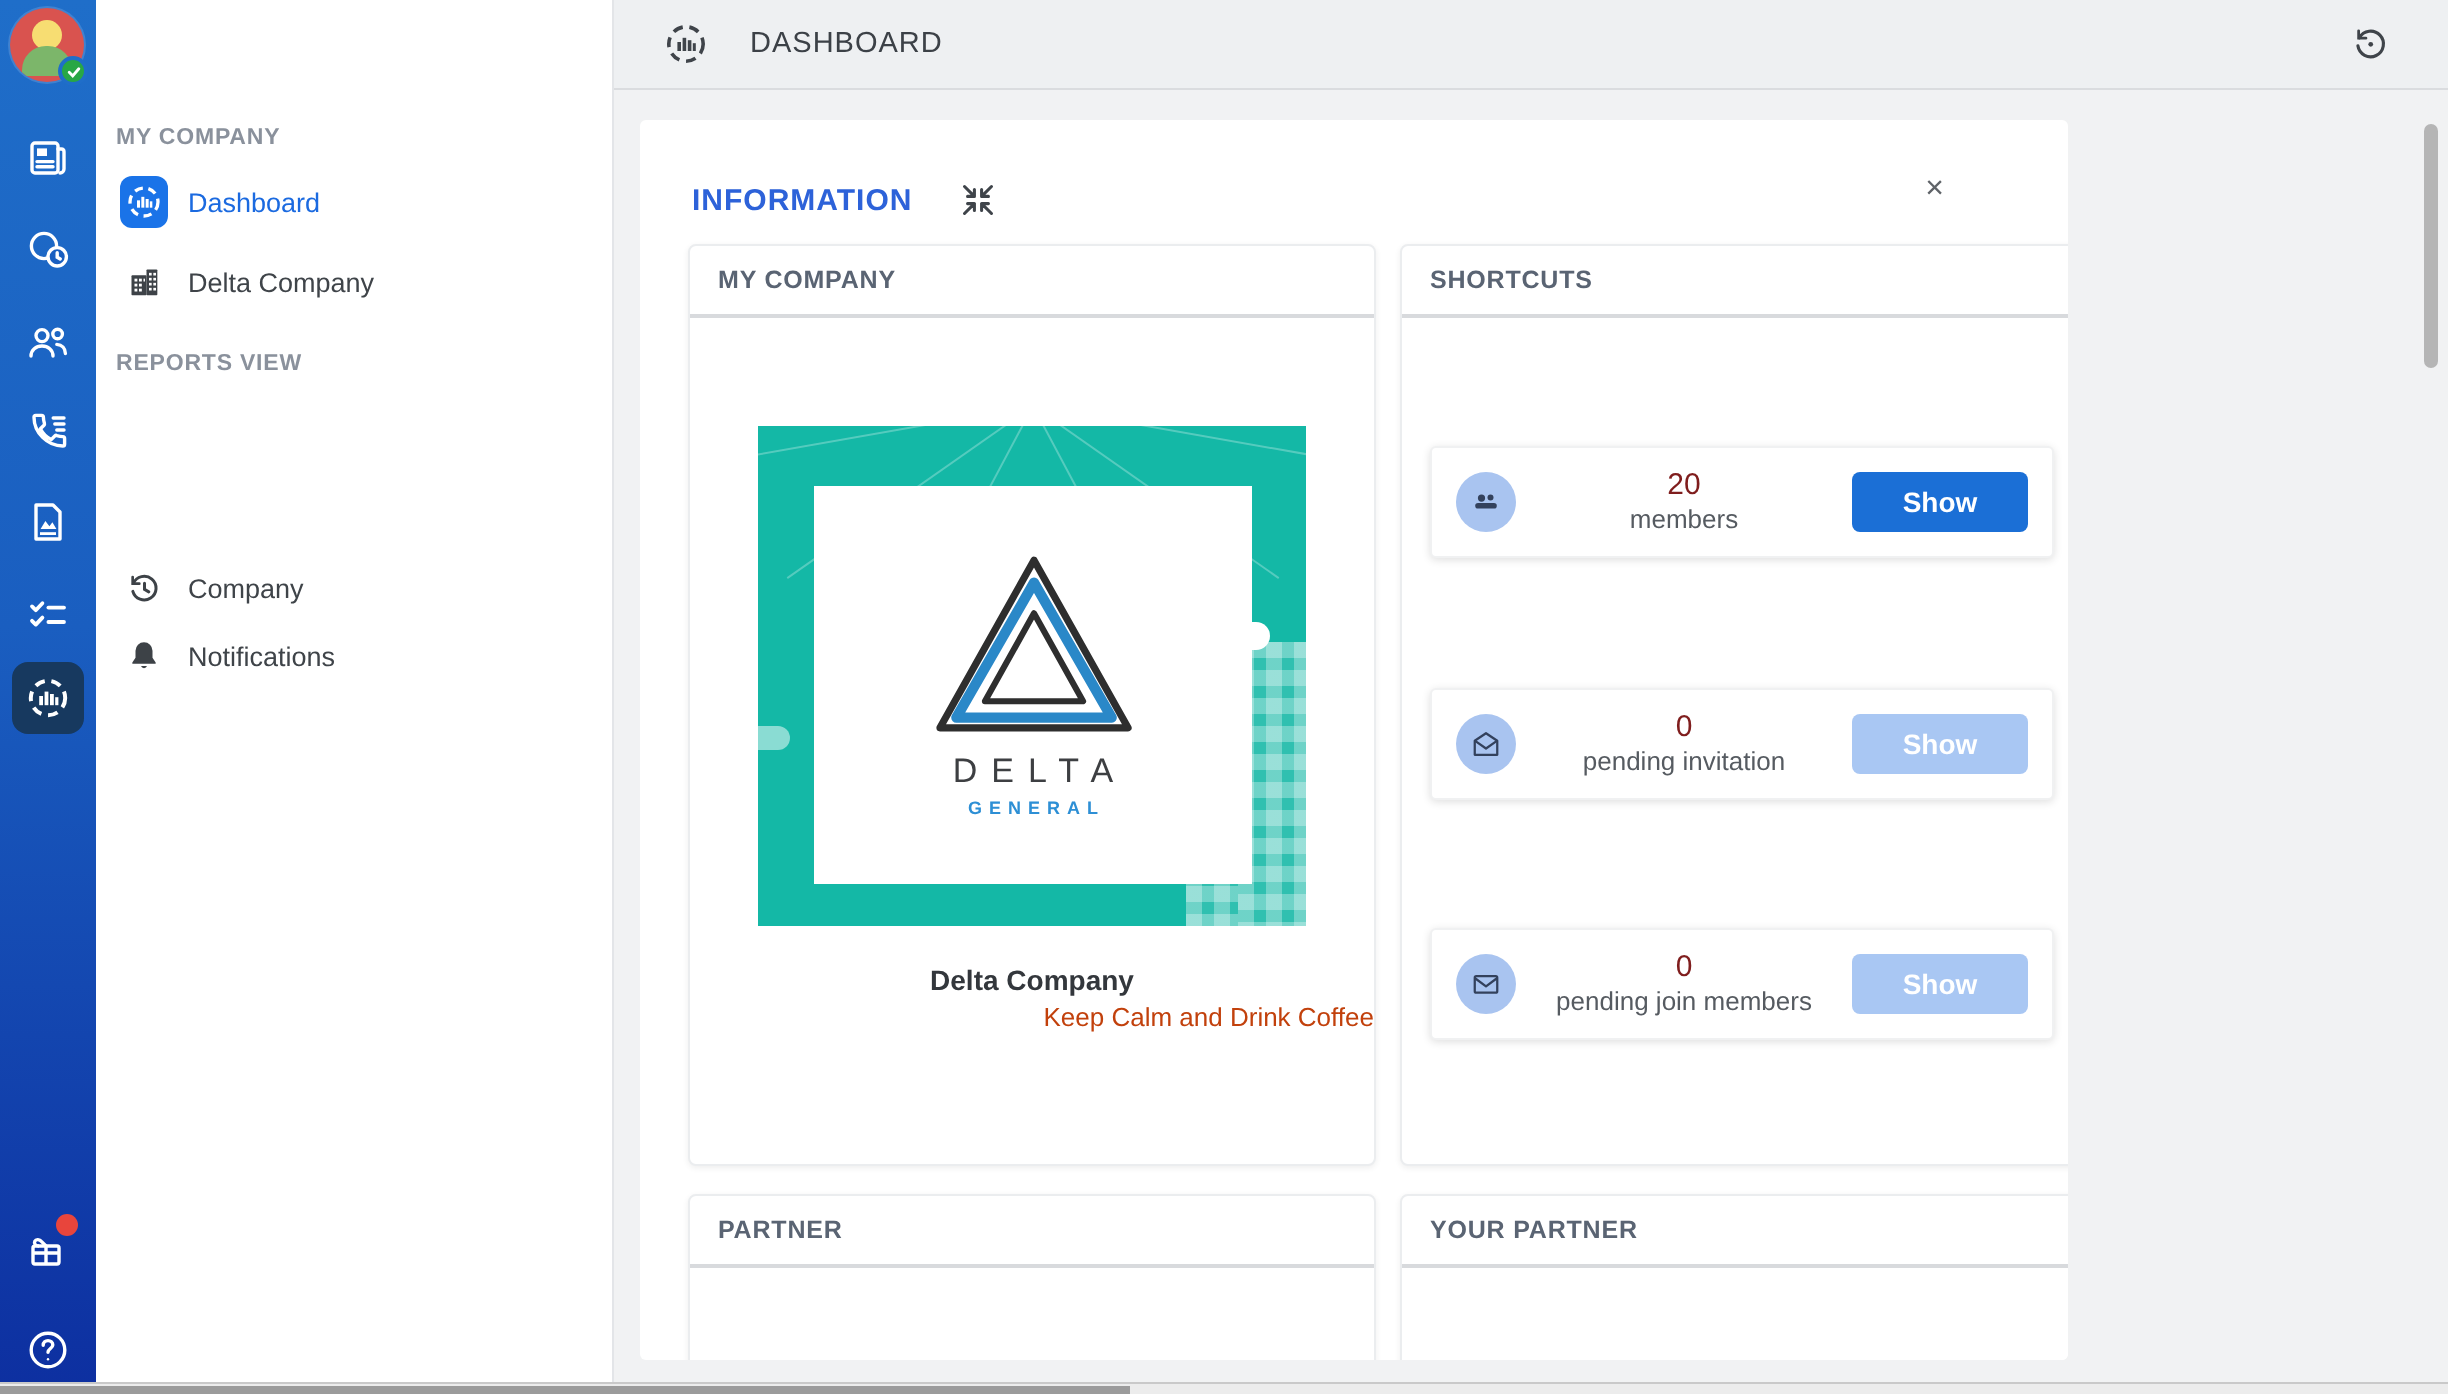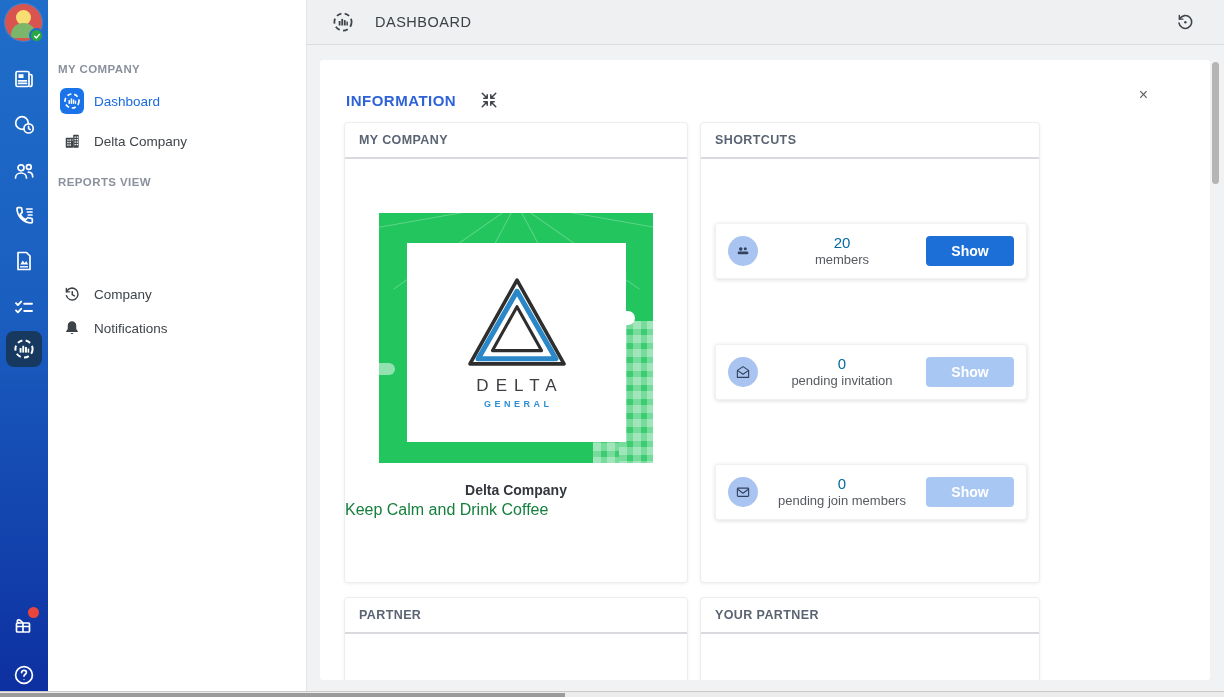--- a/index.html
+++ b/index.html
@@ -40,59 +40,59 @@
 
   
   #topbar { position:absolute; left:307px; top:0; width:917px; height:45px; background:#eef0f2; border-bottom:1px solid #dadcdf;
             display:flex; align-items:center; }
   #topbar .tb-icon { width:24px; height:24px; margin-left:24px; }
   #topbar .tb-title { margin-left:20px; font-size:14.5px; font-weight:500; letter-spacing:.5px; color:#3c4147; }
   #topbar .tb-history { position:absolute; right:28px; top:11px; width:22px; height:22px; cursor:pointer; }
 
   
   #main { position:absolute; left:307px; top:45px; width:917px; height:646px; background:#f1f2f3; }
-  #panel { position:absolute; left:13px; top:15px; width:890px; height:620px; background:#ffffff; border-radius:3px; overflow:hidden; }
+  #panel { position:absolute; left:13px; top:15px; width:714px; height:620px; background:#ffffff; border-radius:3px; overflow:hidden; }
   #panel-title-row { position:absolute; left:26px; top:28px; height:24px; display:flex; align-items:center; }
   #panel-title { font-size:15px; font-weight:600; letter-spacing:.5px; color:#2d62d9; }
   #collapse-btn { margin-left:24px; width:18px; height:18px; cursor:pointer; }
   #panel-close { position:absolute; right:62px; top:26px; font-size:16px; color:#5f6368; cursor:pointer; line-height:18px; }
 
   .card { position:absolute; background:#fff; border:1px solid #ebedef; border-radius:4px;
           box-shadow:0 1px 3px rgba(0,0,0,0.07); }
   .card-header { height:36px; display:flex; align-items:center; padding-left:14px; font-size:12.5px; font-weight:bold;
                  letter-spacing:.4px; color:#5a6473; border-bottom:2px solid #d8dadd; }
   #card-my-company { left:24px; top:62px;  width:344px; height:461px; }
   #card-shortcuts  { left:380px; top:62px; width:340px; height:461px; }
   #card-reports    { left:24px; top:537px; width:344px; height:160px; }
   #card-partner    { left:380px; top:537px; width:340px; height:160px; }
 
   
-  #banner { position:absolute; left:34px; top:90px; width:274px; height:250px; background:#22c55e; overflow:hidden; }
+  #banner { position:absolute; left:34px; top:90px; width:274px; height:250px; background:#14b8a6; overflow:hidden; }
   .ray { position:absolute; left:137px; top:-10px; width:1px; height:150px; background:rgba(255,255,255,0.28); transform-origin:top center; }
   .bldg { position:absolute; background-image:
             repeating-linear-gradient(90deg, rgba(255,255,255,0.30) 0 8px, transparent 8px 14px),
             repeating-linear-gradient(180deg, rgba(255,255,255,0.30) 0 8px, transparent 8px 14px);
           background-color:rgba(255,255,255,0.12); }
   .cloud { position:absolute; background:#fff; border-radius:10px; }
   #logo-box { position:absolute; left:28px; top:30px; width:219px; height:199px; background:#ffffff;
               display:flex; flex-direction:column; align-items:center; justify-content:center; }
   #logo-box svg { width:104px; height:92px; }
   #logo-word { margin-top:8px; font-size:17px; letter-spacing:7px; color:#3d3f42; font-weight:500; text-indent:7px; }
   #logo-sub  { margin-top:3px; font-size:9px; letter-spacing:3.5px; color:#2d8fd5; font-weight:bold; text-indent:3.5px; }
   #company-name { position:absolute; left:0; top:359px; width:100%; text-align:center; font-size:14px; font-weight:bold; color:#33373c; }
-  #company-slogan { position:absolute; left:0; top:378px; width:100%; text-align:left; font-size:16px; color:#15803d; }
+  #company-slogan { position:absolute; left:0; top:378px; width:100%; text-align:right; font-size:13px; color:#c2410c; }
 
   
   .srow { position:absolute; left:14px; width:312px; height:56px; background:#fff; border:1px solid #f0f1f2; border-radius:3px;
           box-shadow:0 1px 4px rgba(0,0,0,0.13); display:flex; align-items:center; }
   .srow .circ { width:30px; height:30px; border-radius:50%; background:#a9c4f0; margin-left:12px; flex:0 0 auto;
                 display:flex; align-items:center; justify-content:center; }
   .srow .circ svg { width:18px; height:18px; }
   .srow .mid { flex:1; text-align:center; line-height:1.25; }
-  .srow .cnt { font-size:15px; color:#0369a1; }
+  .srow .cnt { font-size:15px; color:#7f1d1d; }
   .srow .lbl { font-size:13px; color:#565b61; }
   .srow .show-btn { width:88px; height:30px; margin-right:12px; border:none; border-radius:4px; background:#1b6fd6;
                     color:#fff; font-size:14px; font-weight:bold; font-family:"Liberation Sans",sans-serif; cursor:pointer; }
   .srow .show-btn.disabled { background:#a9c7f3; cursor:default; }
 
   
   #v-thumb { position:absolute; left:1212px; top:62px; width:7px; height:122px; background:#b5b5b5; border-radius:4px; }
   #bottom-bar { position:absolute; left:0; top:691px; width:1224px; height:6px; background:#ececec; border-top:1px solid #c9c9c9; z-index:9; }
   #bottom-thumb { position:absolute; left:0; top:1px; width:565px; height:4px; background:#9b9b9b; }
 

